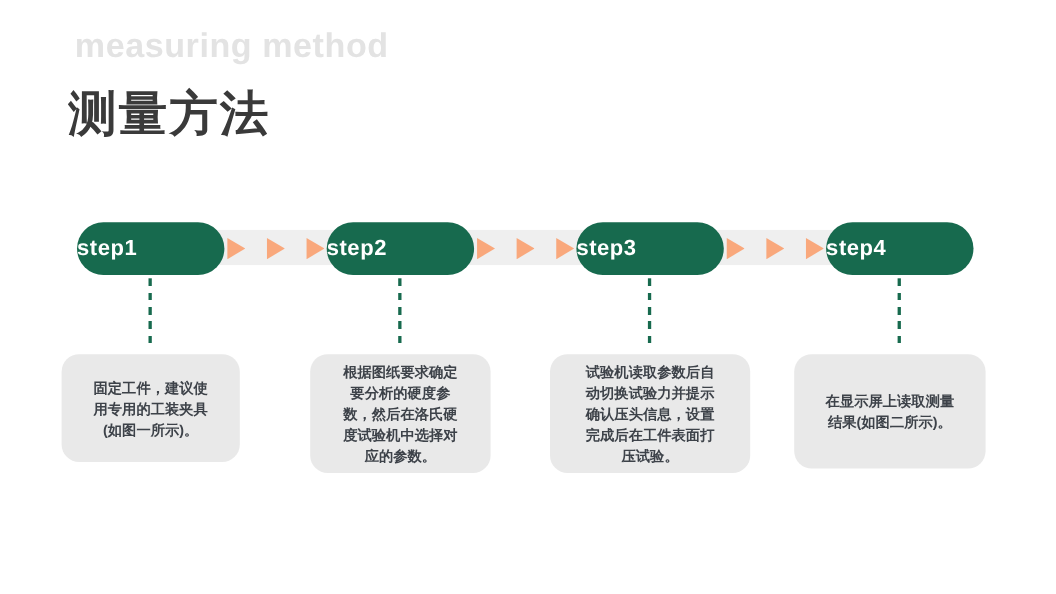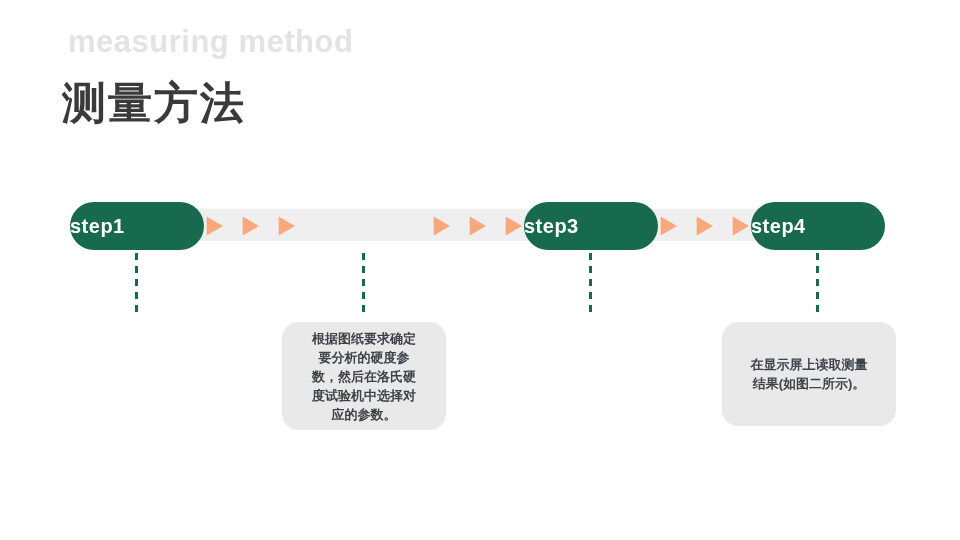--- a/index.html
+++ b/index.html
@@ -134,46 +134,61 @@
 
   <div class="subtitle">measuring method</div>
   <div class="title">测量方法</div>
 
   <div class="band"></div>
 
   <div class="pill" style="left:70px">
     <span class="pill-label">step1</span>
   </div>
   <div class="dash" style="left:135px"></div>
+  <div class="desc-box" style="left:56px;width:162px;height:98px">
+    <div class="desc-text">固定工件，建议使
+用专用的工装夹具
+(如图一所示)。</div>
+  </div>
 
   <div class="arrows" style="left:204px">
     <span class="tri"></span>
     <span class="tri"></span>
     <span class="tri"></span>
   </div>
 
+  <div class="pill" style="left:297px">
+    <span class="pill-label">step2</span>
+  </div>
   <div class="dash" style="left:362px"></div>
   <div class="desc-box" style="left:282px;width:164px;height:108px">
     <div class="desc-text">根据图纸要求确定
 要分析的硬度参
 数，然后在洛氏硬
 度试验机中选择对
 应的参数。</div>
   </div>
 
   <div class="arrows" style="left:431px">
     <span class="tri"></span>
     <span class="tri"></span>
     <span class="tri"></span>
   </div>
 
   <div class="pill" style="left:524px">
     <span class="pill-label">step3</span>
   </div>
   <div class="dash" style="left:589px"></div>
+  <div class="desc-box" style="left:500px;width:182px;height:108px">
+    <div class="desc-text">试验机读取参数后自
+动切换试验力并提示
+确认压头信息，设置
+完成后在工件表面打
+压试验。</div>
+  </div>
 
   <div class="arrows" style="left:658px">
     <span class="tri"></span>
     <span class="tri"></span>
     <span class="tri"></span>
   </div>
 
   <div class="pill" style="left:751px">
     <span class="pill-label">step4</span>
   </div>

